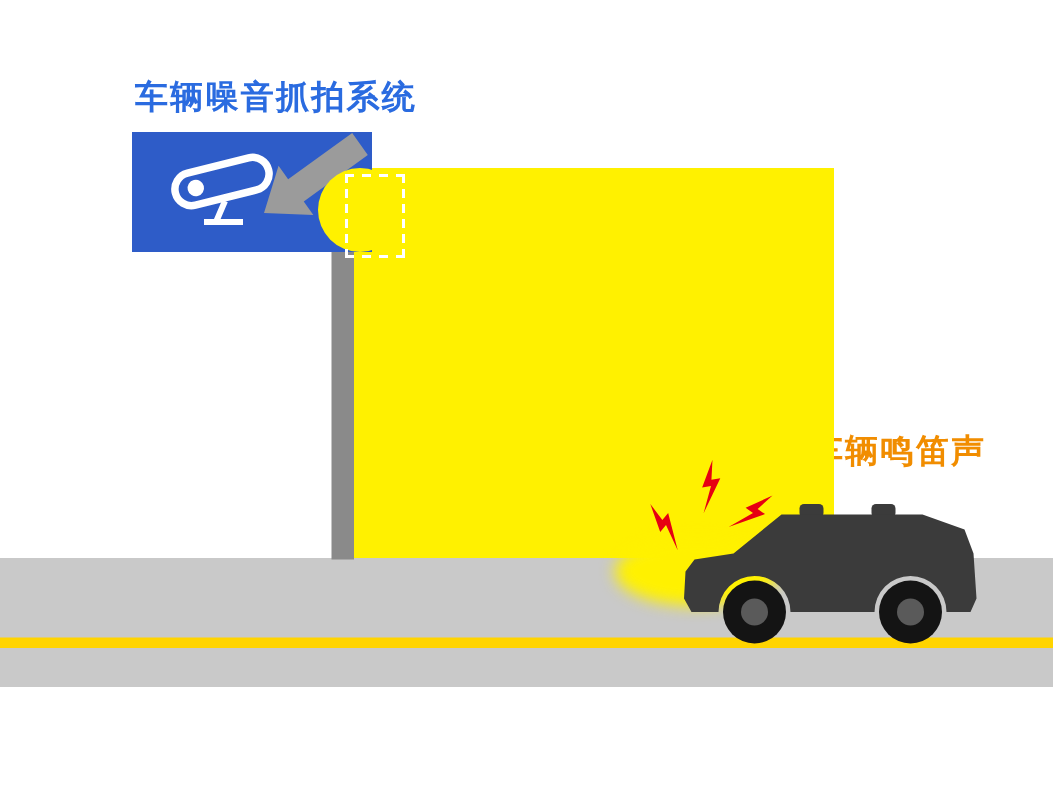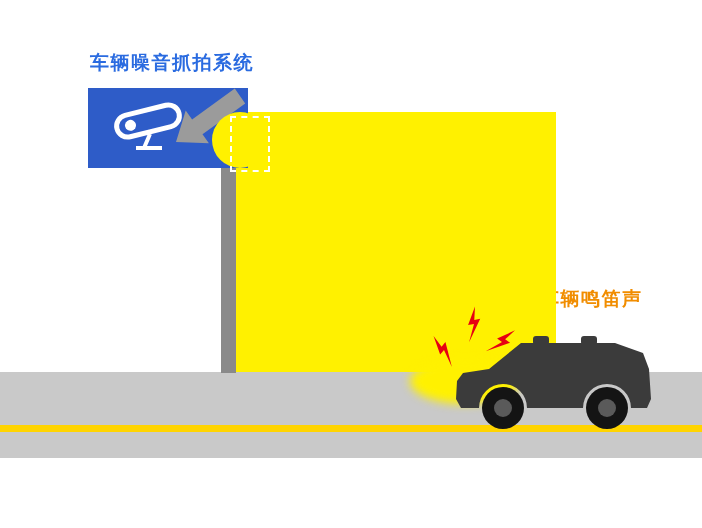--- a/index.html
+++ b/index.html
@@ -1,18 +1,18 @@
 <!DOCTYPE html>
 <html style="--color-background: #ffffff; --color-label-blue: #2a6be0; --color-sign-blue: #2e5cc8; --color-field-yellow: #fff100; --color-road-gray: #c9c9c9; --color-road-line-yellow: #ffd400; --color-pole-gray: #8a8a8a; --color-arrow-gray: #9b9b9b; --color-camera-white: #ffffff; --color-dash-white: #ffffff; --color-car-dark: #3b3b3b; --color-wheel-black: #141414; --color-hub-gray: #5a5a5a; --color-spark-red: #e60012; --color-honk-orange: #f18d00;"><head>
 <meta charset="utf-8">
 <style>
   html,body{margin:0;padding:0;background:#fff;font-family:"DejaVu Sans","Liberation Sans",sans-serif;}
   .canvas{position:relative;width:702px;height:528px;background:var(--color-background,#ffffff);overflow:hidden;}
 
-  .label{position:absolute;font-weight:bold;font-size:19px;letter-spacing:1.5px;white-space:nowrap;}
+  .label{position:absolute;font-weight:bold;font-size:22px;letter-spacing:1.5px;white-space:nowrap;}
   .label-title{left:90px;top:50px;color:var(--color-label-blue,#2a6be0);}
   .label-honk{left:540px;top:286px;color:var(--color-honk-orange,#f18d00);}
 
   .sound-field{position:absolute;left:236px;top:112px;width:320px;height:260px;
     background:var(--color-field-yellow,#fff100);z-index:2;}
   .pole{position:absolute;left:221px;top:150px;width:15px;height:223px;
     background:var(--color-pole-gray,#8a8a8a);z-index:3;}
   .sign{position:absolute;left:88px;top:88px;width:160px;height:80px;
     background:var(--color-sign-blue,#2e5cc8);z-index:4;}
   .sound-source{position:absolute;left:212px;top:112px;width:56px;height:56px;border-radius:50%;

